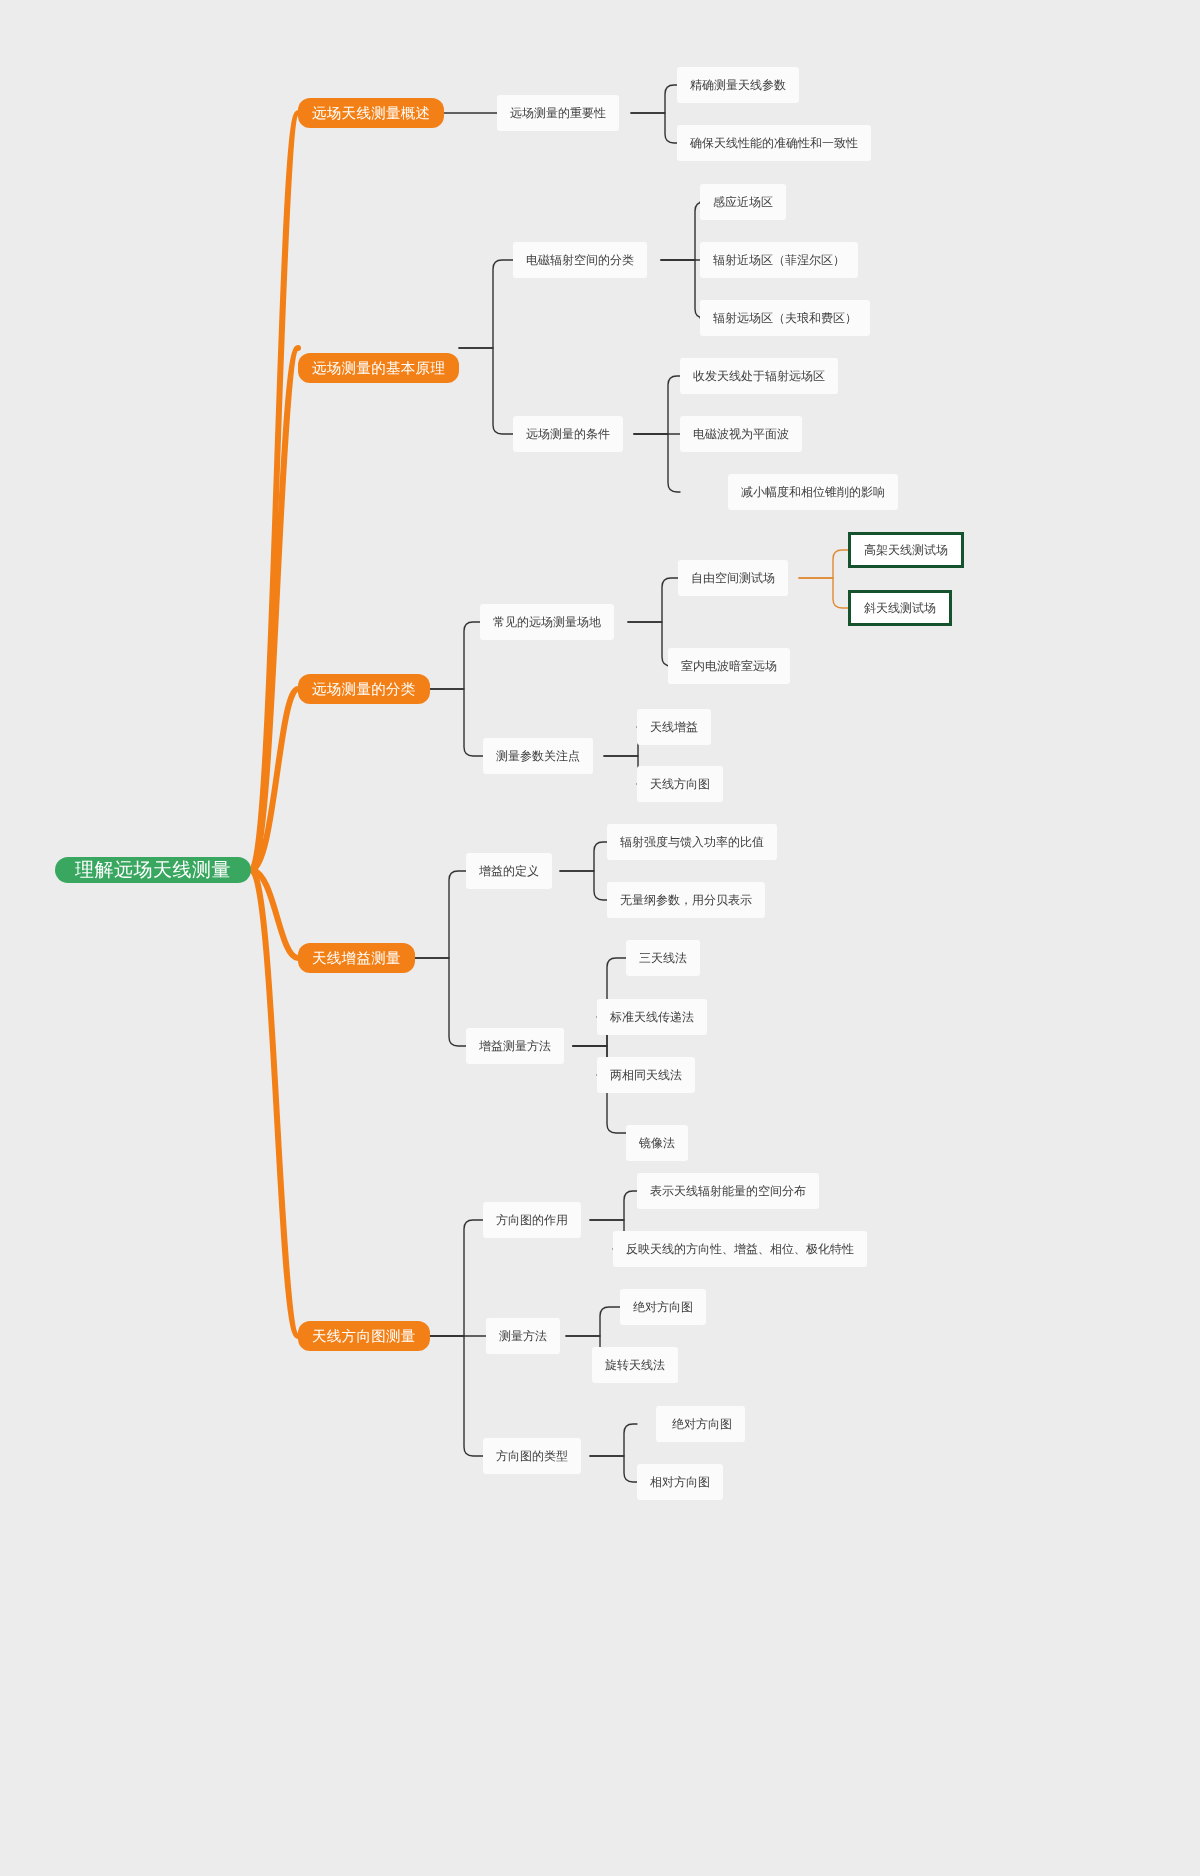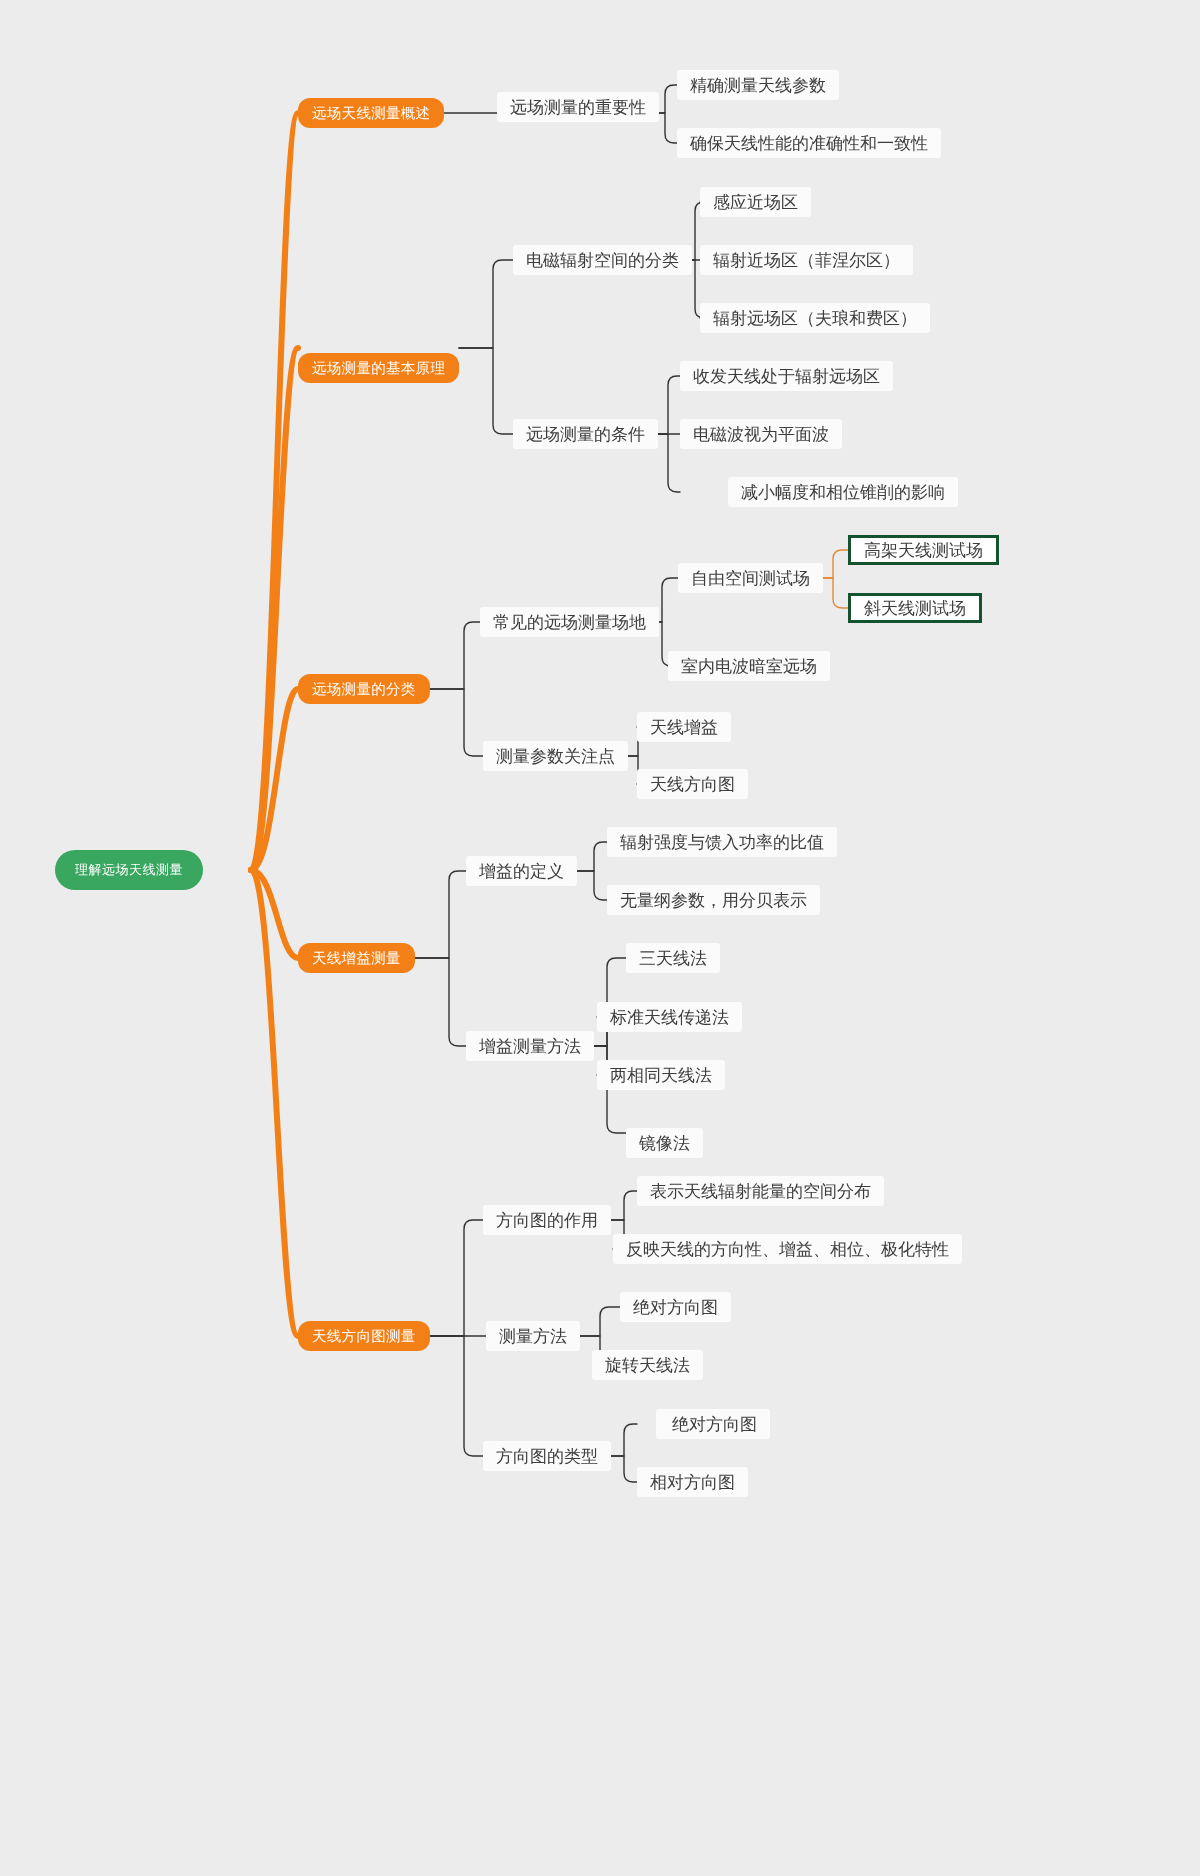--- a/index.html
+++ b/index.html
@@ -15,42 +15,42 @@
     position:absolute;
     box-sizing:border-box;
     display:flex;align-items:center;justify-content:center;
     white-space:nowrap;
     transform:translateY(-50%);
   }
   .node.root{
     background:#3aa760;
     color:#ffffff;
     border-radius:22px;
-    font-size:13px;
+    font-size:19px;
     padding:0 20px;
-    height:40px;
+    height:26px;
     letter-spacing:.5px;
     justify-content:flex-end;
   }
   .node.l1{
     background:#f28017;
     color:#ffffff;
     border-radius:12px;
     font-size:14.5px;
     padding:0 14px;
     height:30px;
     letter-spacing:.3px;
   }
   .node.l2,.node.l3{
     background:#fbfbfb;
     color:#3d3d3d;
     border-radius:3px;
-    font-size:17px;
+    font-size:12px;
     padding:0 13px;
-    height:30px;
+    height:36px;
   }
   .node.accent{
     background:#ffffff;
     border:3px solid #14532d;
     border-radius:0;
     color:#3d3d3d;
   }
 </style>
 </head>
 <body>
@@ -98,21 +98,21 @@
       <path d="M430,1336 L464,1336 L464,1447 Q464,1456 473,1456 L483,1456" fill="none" stroke="#333333" stroke-width="1.4" stroke-linecap="round" stroke-linejoin="round"></path>
       <path d="M590,1456 L624,1456 L624,1433 Q624,1424 633,1424 L637,1424" fill="none" stroke="#333333" stroke-width="1.4" stroke-linecap="round" stroke-linejoin="round"></path>
       <path d="M590,1456 L624,1456 L624,1473 Q624,1482 633,1482 L637,1482" fill="none" stroke="#333333" stroke-width="1.4" stroke-linecap="round" stroke-linejoin="round"></path>
     </svg>
 <div class="node root" style="left: 55px; top: 870px;">
       <span>理解远场天线测量</span>
     </div>
     <div class="node l1" style="left: 298px; top: 113px;">
       <span>远场天线测量概述</span>
     </div>
-    <div class="node l2" style="left: 497px; top: 107px;">
+    <div class="node l2" style="left: 497px; top: 113px;">
       <span>远场测量的重要性</span>
     </div>
     <div class="node l3" style="left: 677px; top: 85px;">
       <span>精确测量天线参数</span>
     </div>
     <div class="node l3" style="left: 677px; top: 143px;">
       <span>确保天线性能的准确性和一致性</span>
     </div>
     <div class="node l1" style="left: 298px; top: 368px; text-align: center;">
       <span>远场测量的基本原理</span>

